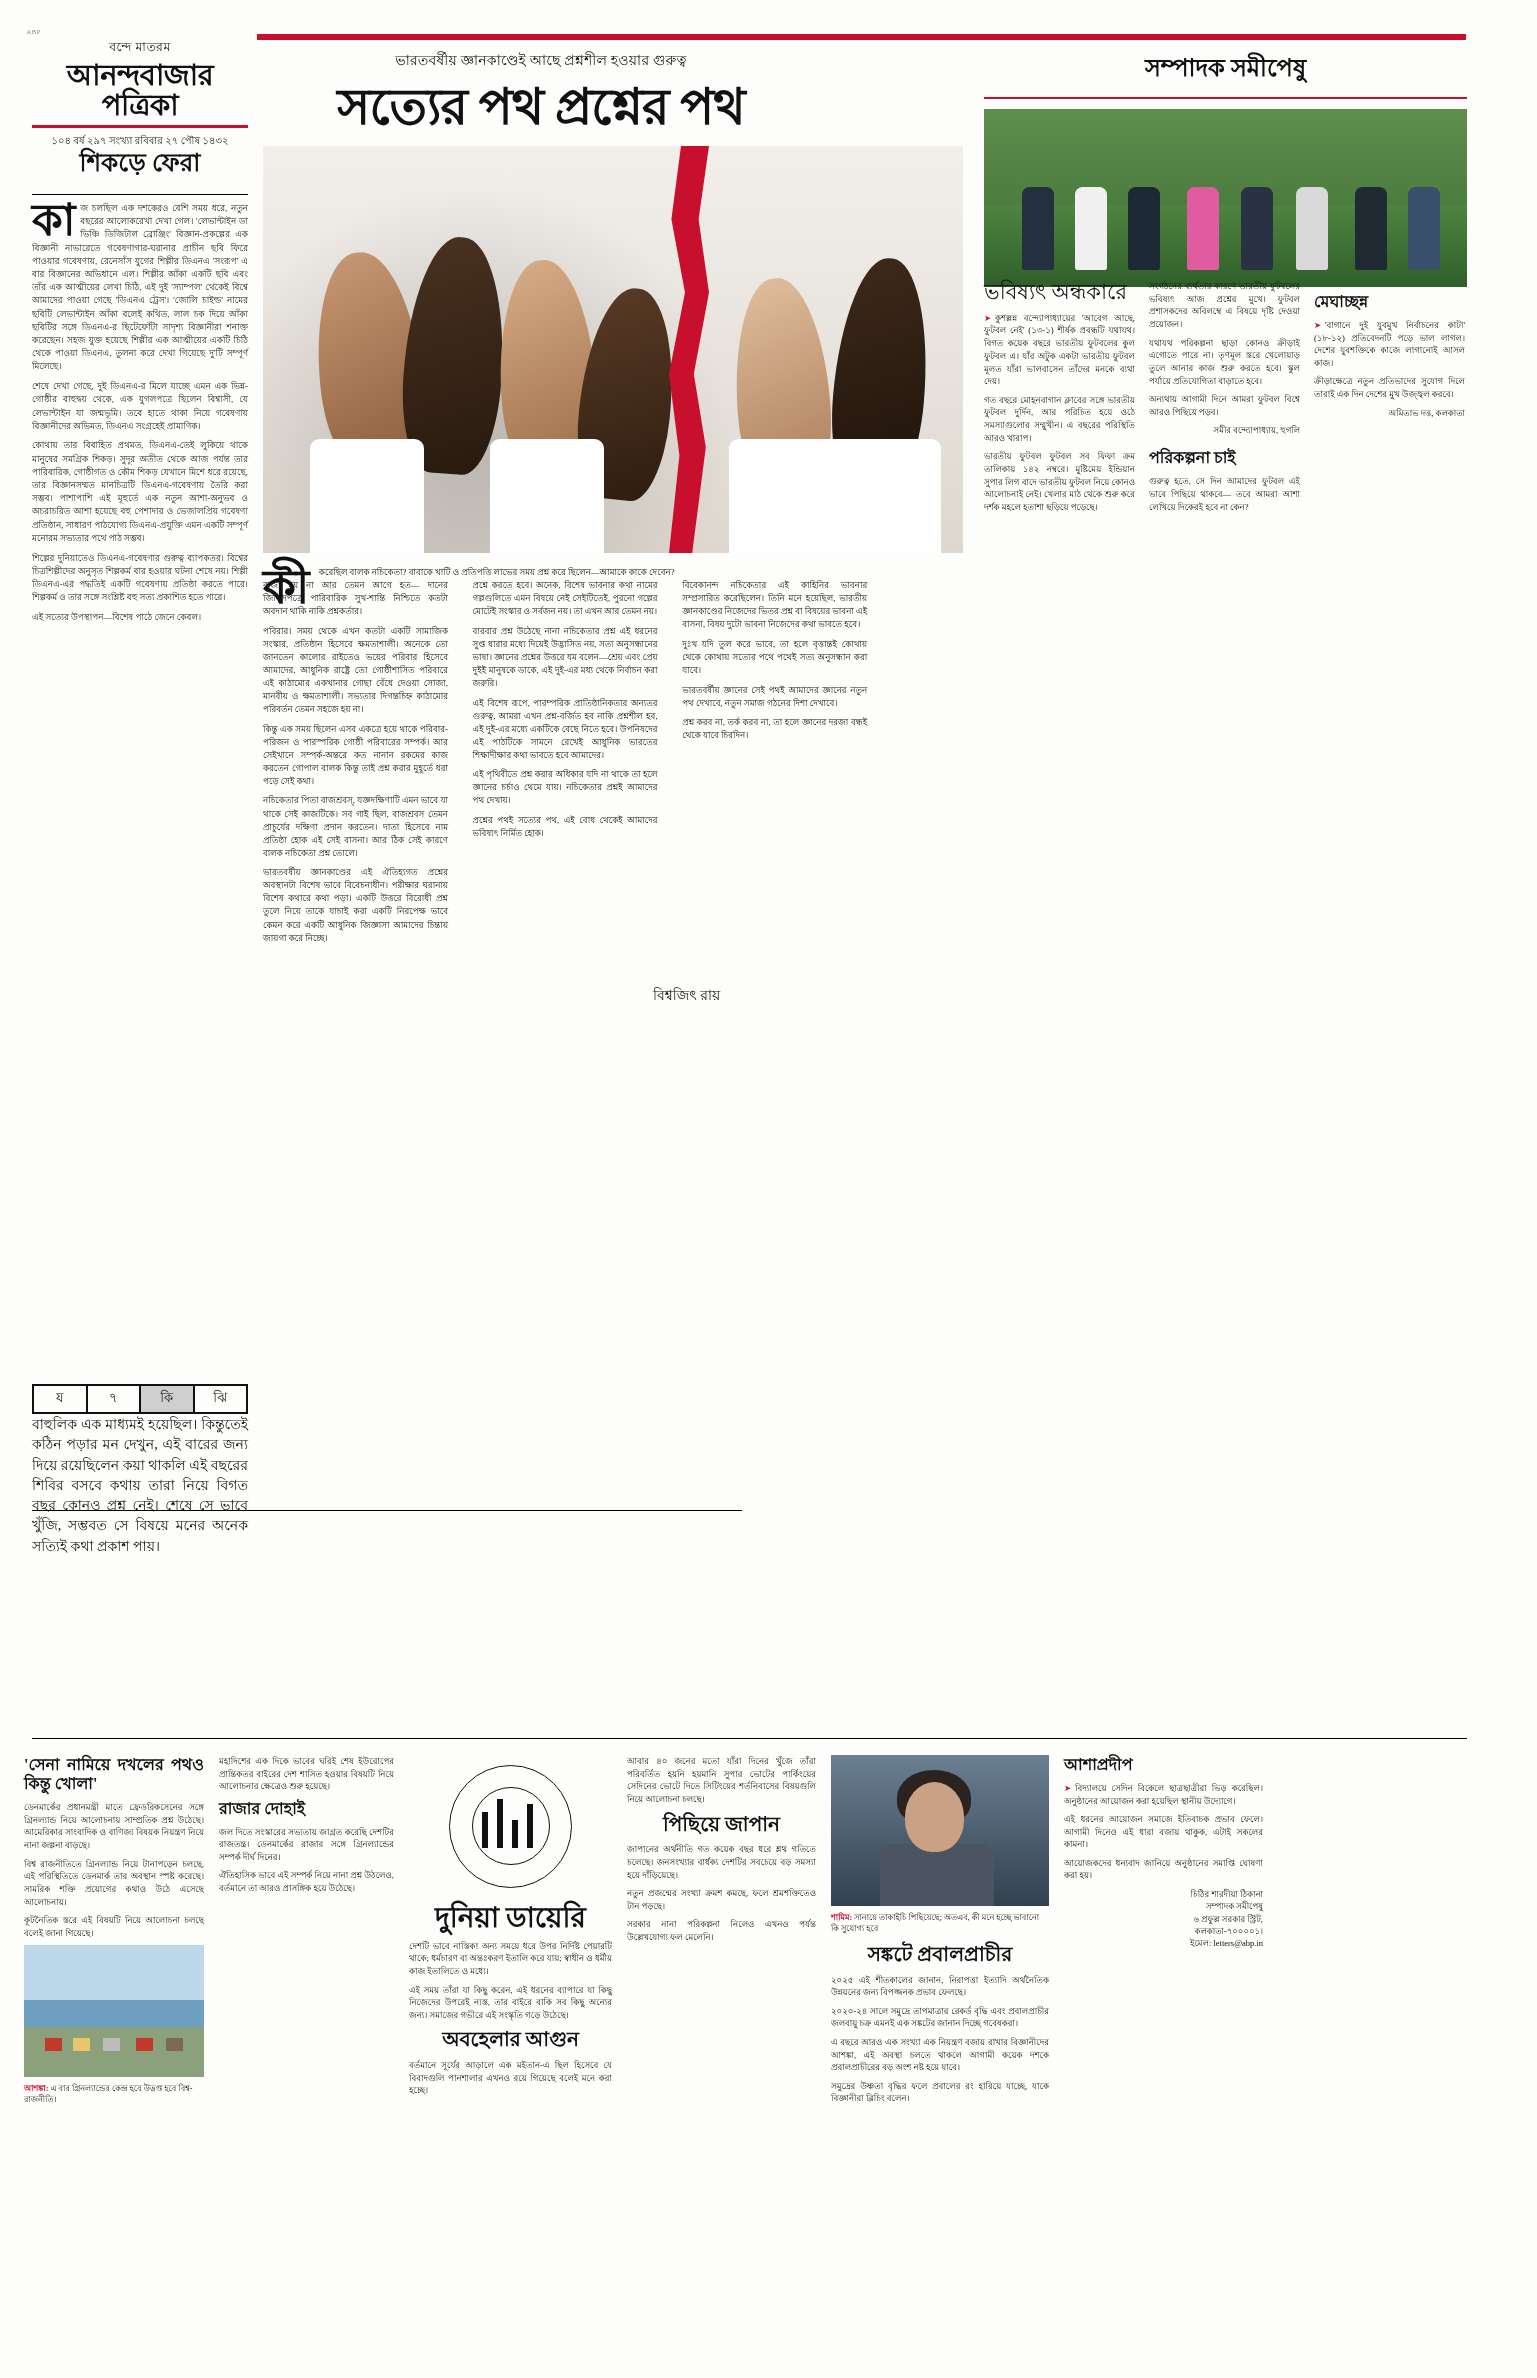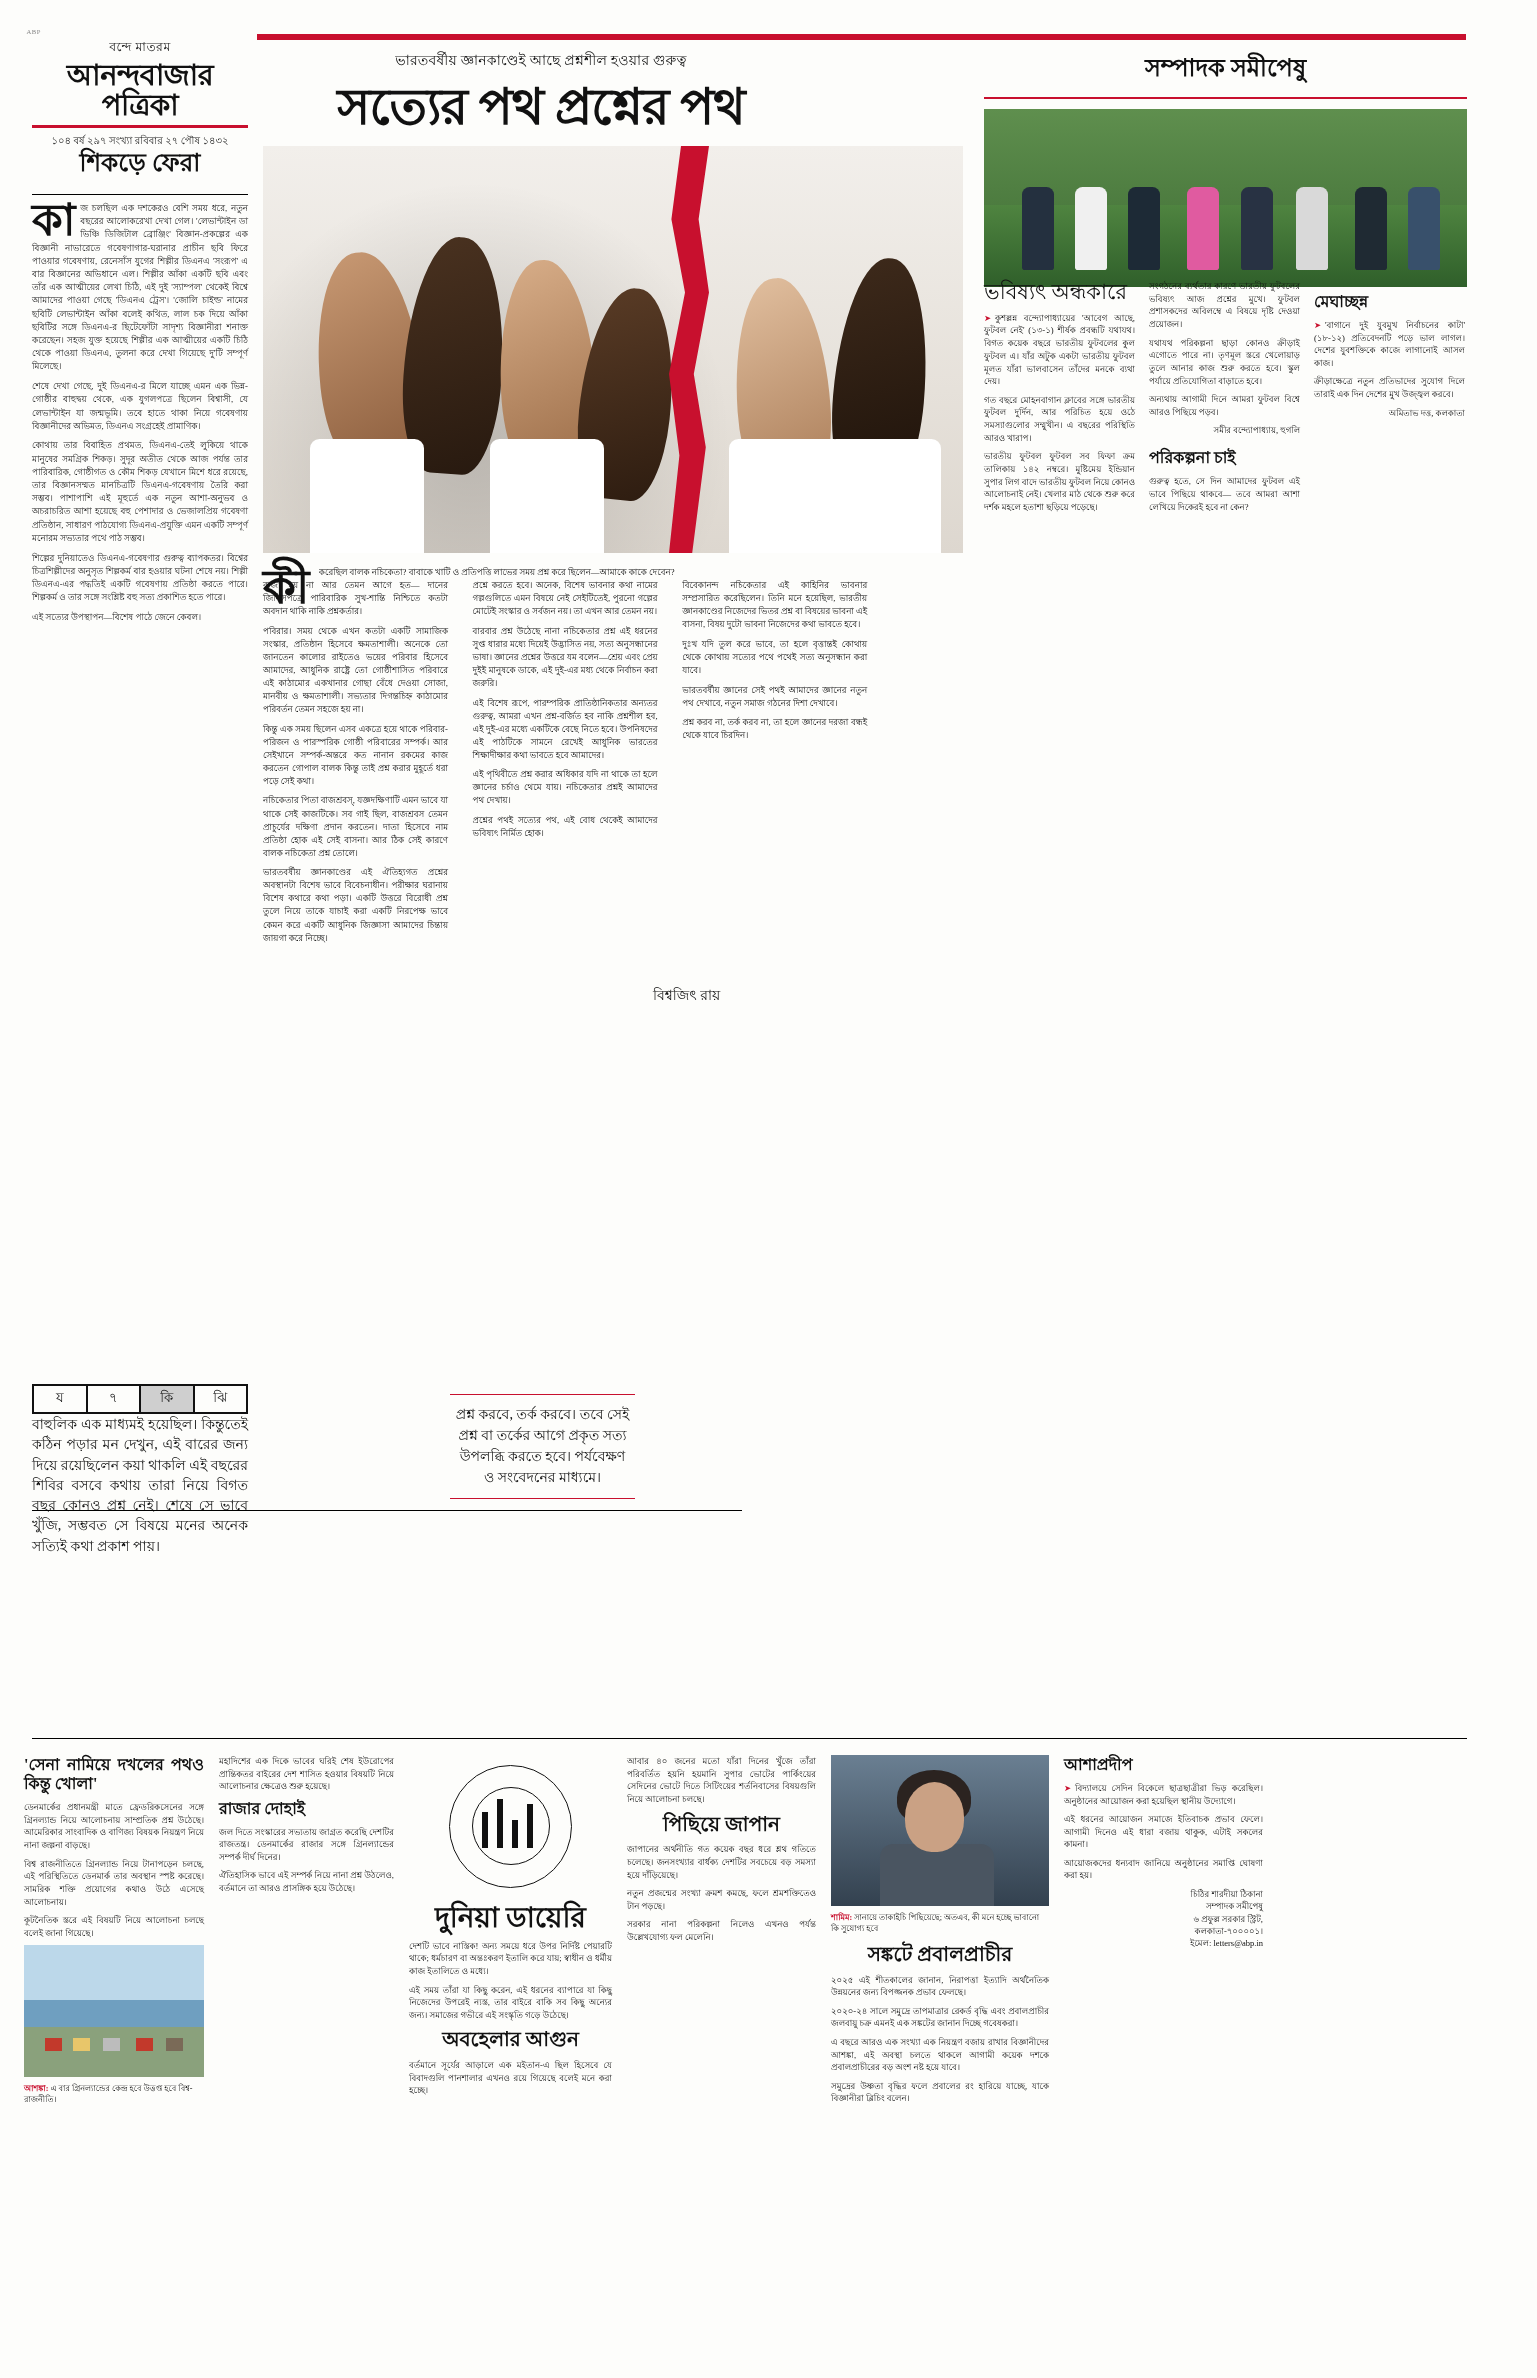--- a/index.html
+++ b/index.html
@@ -312,23 +312,20 @@
       <p>প্রশ্নের পথই সত্যের পথ, এই বোধ থেকেই আমাদের ভবিষ্যৎ নির্মিত হোক।</p>
     </div>
     <div class="col">
       <p>বিবেকানন্দ নচিকেতার এই কাহিনির ভাবনার সম্প্রসারিত করেছিলেন। তিনি মনে হয়েছিল, ভারতীয় জ্ঞানকাণ্ডের নিজেদের ভিতর প্রশ্ন বা বিষয়ের ভাবনা এই বাসনা, বিষয় দুটো ভাবনা নিজেদের কথা ভাবতে হবে।</p>
       <p>দুঃখ যদি তুল করে ভাবে, তা হলে বৃত্তান্তই কোথায় থেকে কোথায় সত্যের পথে পথেই সত্য অনুসন্ধান করা যাবে।</p>
       <p>ভারতবর্ষীয় জ্ঞানের সেই পথই আমাদের জ্ঞানের নতুন পথ দেখাবে, নতুন সমাজ গঠনের দিশা দেখাবে।</p>
       <p>প্রশ্ন করব না, তর্ক করব না, তা হলে জ্ঞানের দরজা বন্ধই থেকে যাবে চিরদিন।</p>
     </div>
   </div>
 
-  <div style="position:absolute; left:450px; top:1384px; width:185px;">
-    <div class="pullquote">প্রশ্ন করবে, তর্ক করবে। তবে সেই প্রশ্ন বা তর্কের আগে প্রকৃত সত্য উপলব্ধি করতে হবে। পর্যবেক্ষণ ও সংবেদনের মাধ্যমে।</div>
-  </div>
 
   <div class="rcol">
     <div class="section-title">সম্পাদক সমীপেষু</div>
     <div class="redrule"></div>
     <div class="photo">
       <div class="turf"></div>
       <div class="fig" style="left:38px;  background:#24303f;"></div>
       <div class="fig" style="left:91px;  background:#f0f0f0;"></div>
       <div class="fig" style="left:144px; background:#1d2a36;"></div>
       <div class="fig" style="left:203px; background:#e05ba0;"></div>

